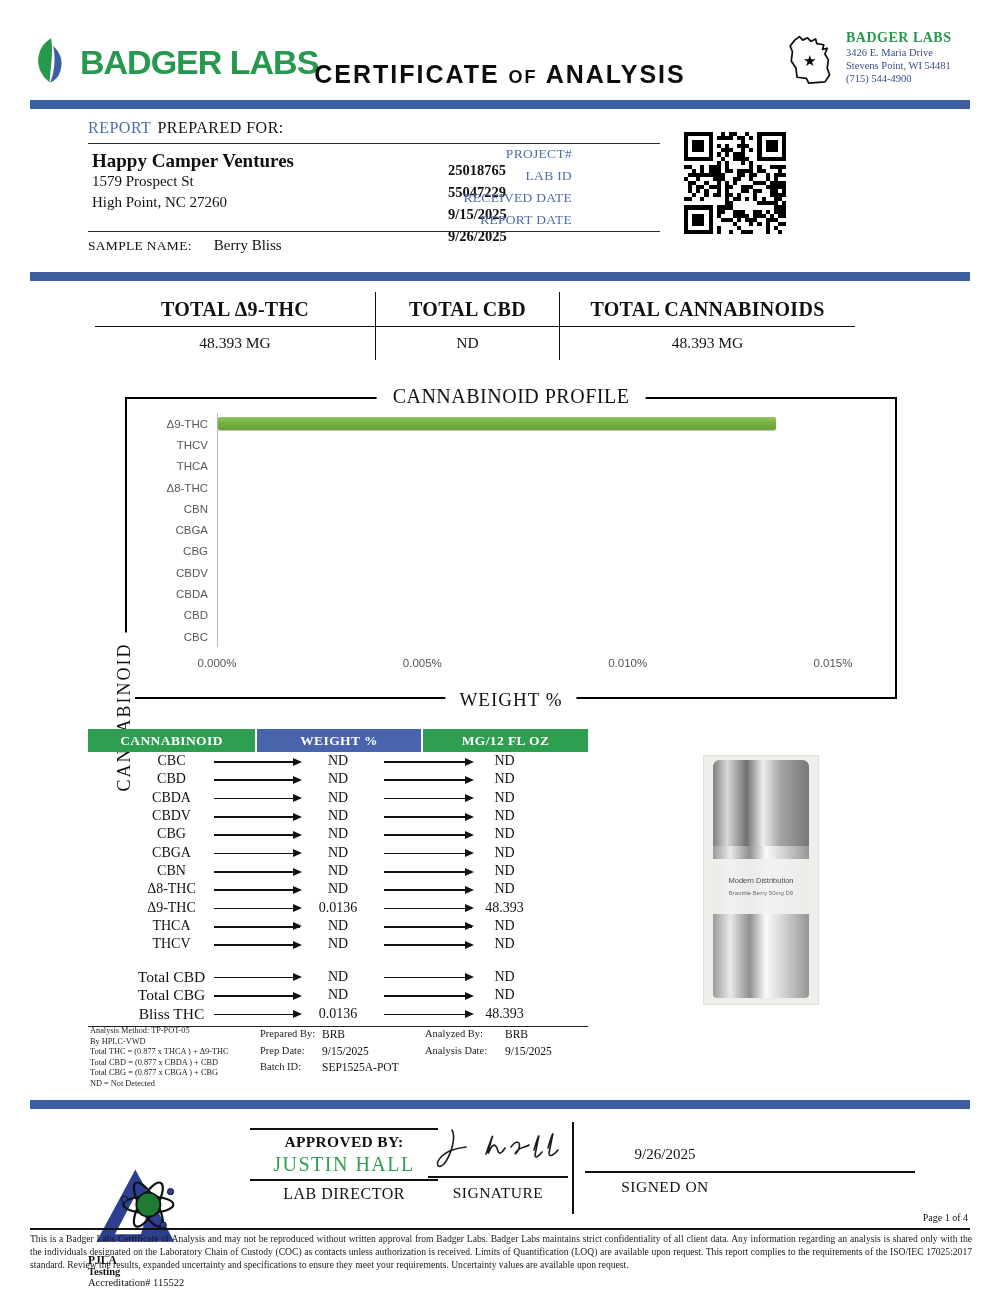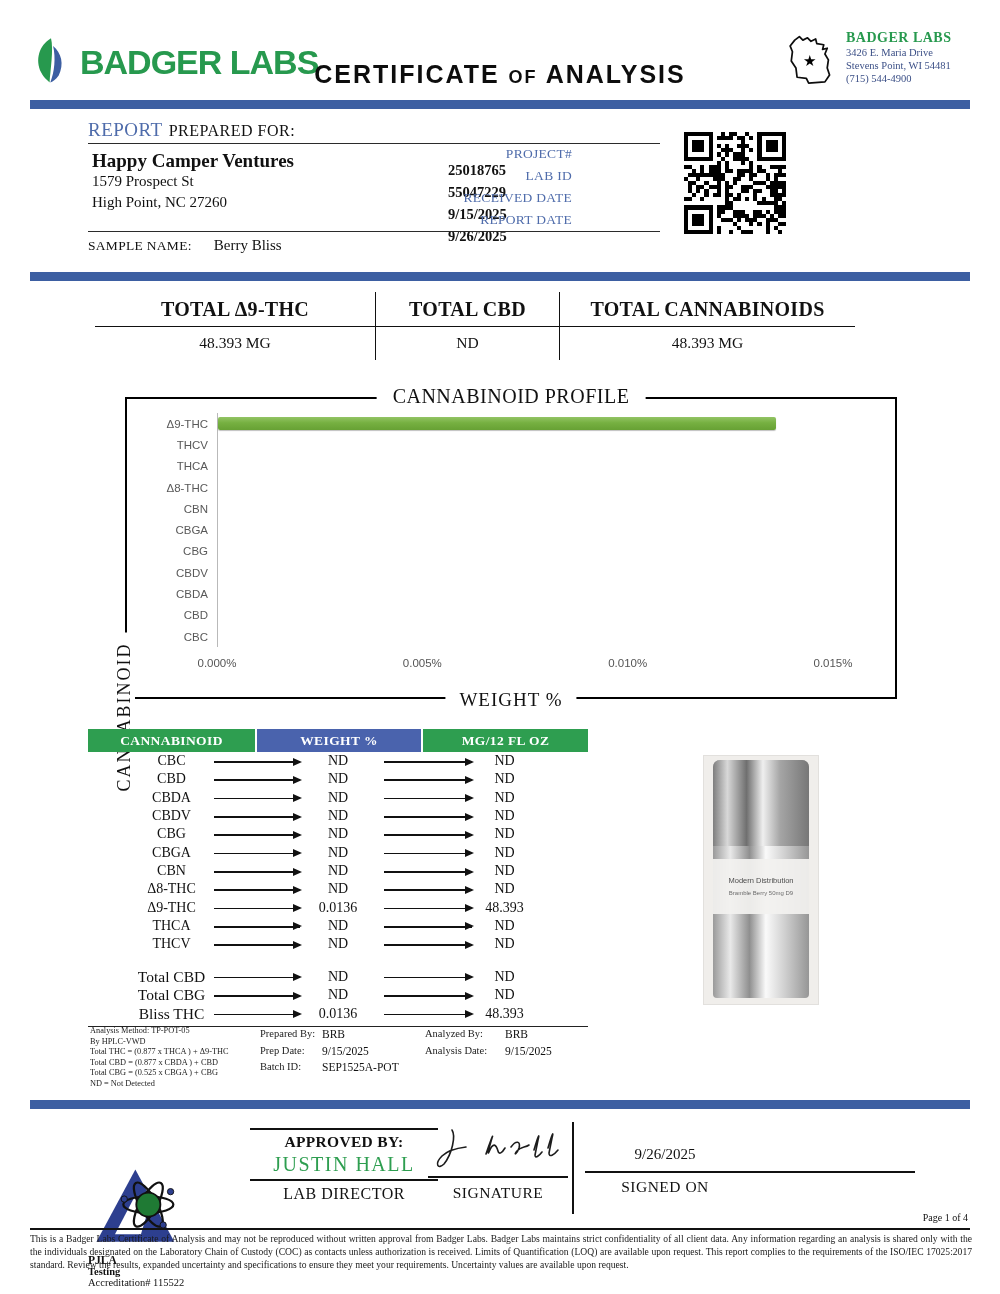--- a/index.html
+++ b/index.html
@@ -10,21 +10,21 @@
   #logo{left:30px;top:34px;display:flex;align-items:center;gap:8px;}
   #logo-text{font-family:"Liberation Sans",sans-serif;font-weight:bold;font-size:34px;letter-spacing:-1px;color:#27994e;}
   #coa-title{left:270px;top:60px;width:460px;text-align:center;font-family:"Liberation Sans",sans-serif;font-weight:bold;font-size:25px;letter-spacing:2px;font-variant:small-caps;color:#0d0d0d;}
   #lab-block{left:782px;top:30px;width:200px;display:flex;gap:6px;}
   #lab-name{color:#27994e;font-size:14px;letter-spacing:.5px;font-weight:bold;}
   .lab-addr{color:#3b4f86;font-size:10.5px;line-height:13px;}
   .bluebar{left:30px;width:940px;height:9px;background:#3d5fa2;}
 
   
   #report-head{left:88px;top:119px;font-size:16px;letter-spacing:.5px;}
-  #report-head .rword{color:#4f6cab;font-size:19px;margin-right:6px;}
+  #report-head .rword{color:#4f6cab;font-size:16px;margin-right:6px;}
   .hline{border-top:1.6px solid #2b2b2b;}
   #client{left:92px;top:150px;line-height:21px;}
   #client-name{font-weight:bold;font-size:19px;}
   .client-addr{font-size:15px;}
   #fields{left:440px;top:146px;width:225px;}
   .field-row{display:flex;height:22px;align-items:flex-start;flex-direction:column;}
   .flabel{width:132px;text-align:right;color:#4f6cab;font-size:13.5px;letter-spacing:.3px;}
   .fvalue{margin-left:8px;font-weight:bold;font-size:14.5px;}
   #sample-row{left:88px;top:237px;font-size:13.5px;letter-spacing:.3px;}
   #sample-row .sval{font-size:15px;margin-left:22px;letter-spacing:0;}
@@ -591,21 +591,21 @@
           <span class="rt-arrow a2"></span>
         </div>
       </div>
   </div>
 
   <div class="abs" id="method-notes">
       <div>Analysis Method: TP-POT-05</div>
       <div>By HPLC-VWD</div>
       <div>Total THC = (0.877 x  THCA ) + Δ9-THC</div>
       <div>Total CBD = (0.877 x  CBDA ) + CBD</div>
-      <div>Total CBG = (0.525 x  CBGA ) + CBG</div>
+      <div>Total CBG = (0.877 x  CBGA ) + CBG</div>
       <div>ND = Not Detected</div>
     </div>
 
   <div class="abs" id="prep-info">
     <div class="note-row">
         <span class="note-label">Prepared By:</span>
         <span class="note-val">BRB</span>
       </div>
     <div class="note-row">
         <span class="note-label">Prep Date:</span>

